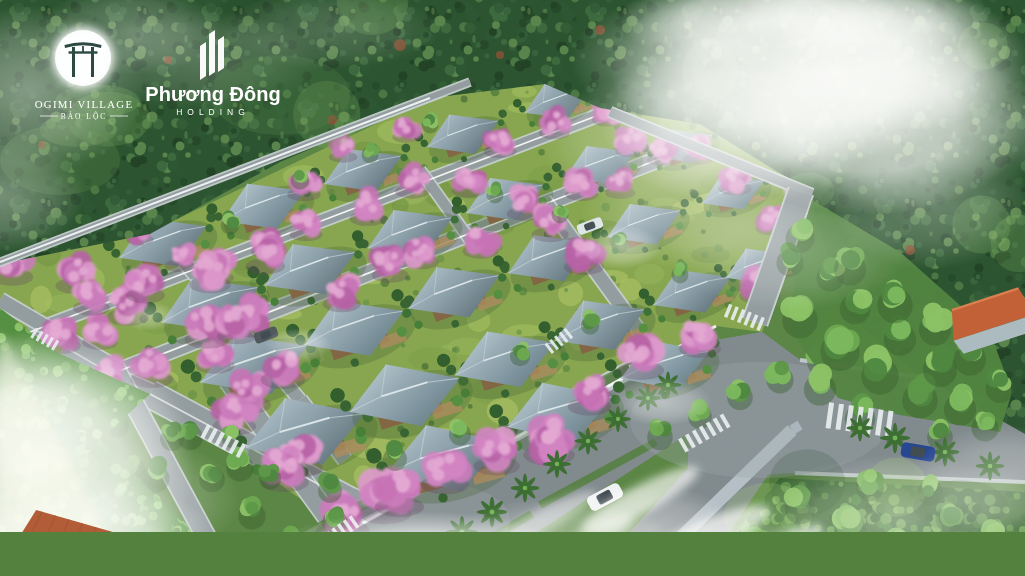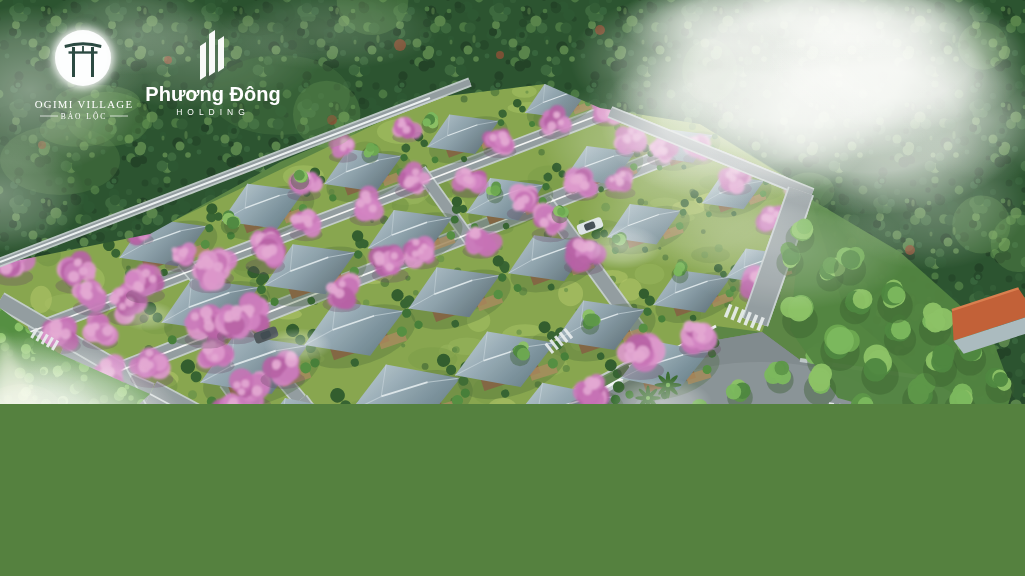--- a/index.html
+++ b/index.html
@@ -1,14 +1,14 @@
 <!DOCTYPE html>
 <html><head><meta charset="utf-8"><style>
 html,body{margin:0;padding:0;background:#55813f;font-family:"Liberation Sans", sans-serif;}
-#c{position:relative;width:1025px;height:404px;overflow:hidden;}
+#c{position:relative;width:1025px;height:532px;overflow:hidden;}
 </style></head><body>
 <div id="c"><svg width="1025" height="576" viewBox="0 0 1025 576">
       <defs>
 <linearGradient id="roof" x1="0" y1="0" x2="0.8" y2="1">
 <stop offset="0" stop-color="#bfced6"></stop>
           <stop offset="0.45" stop-color="#91a6b2"></stop>
           <stop offset="1" stop-color="#5f7884"></stop>
 </linearGradient>
 <linearGradient id="roof2" x1="0" y1="0" x2="0.8" y2="1">
 <stop offset="0" stop-color="#b5c5ce"></stop>

